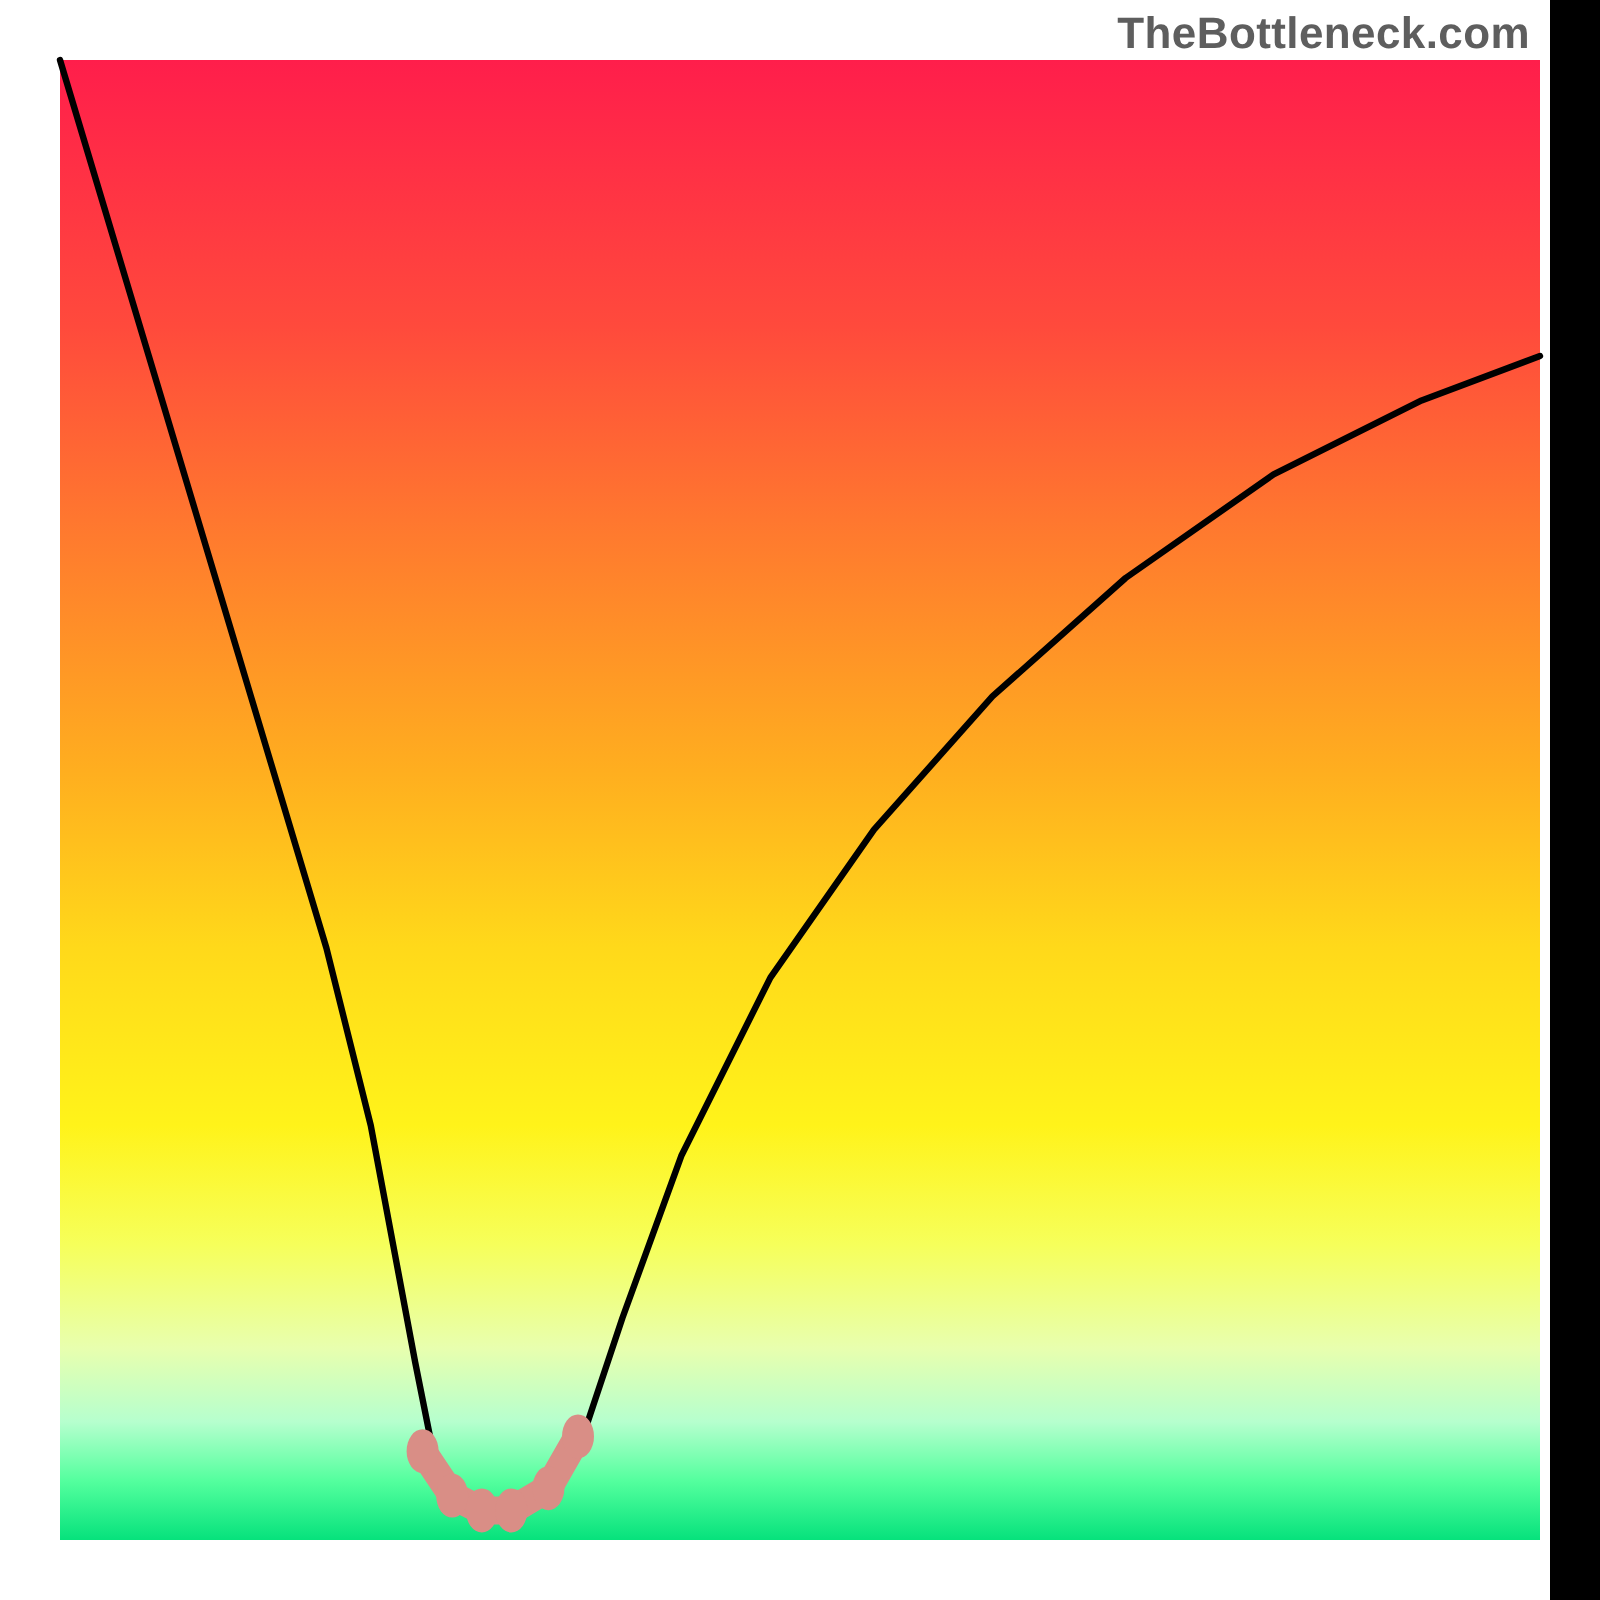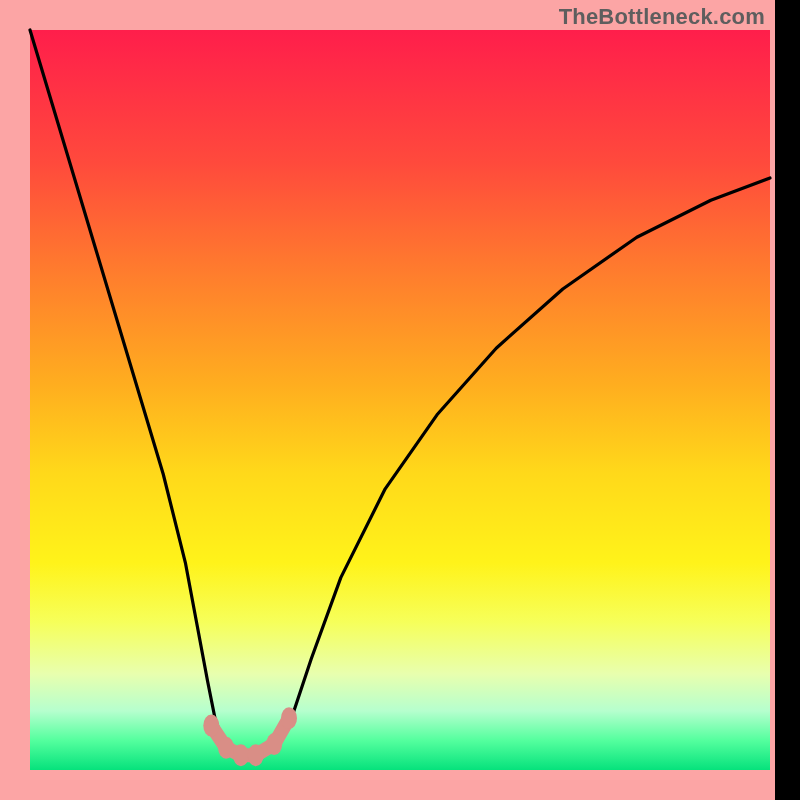--- a/index.html
+++ b/index.html
@@ -9,21 +9,21 @@
     height: 800px;
     background: #000;
     overflow: hidden;
   }
   .frame {
     position: absolute;
     left: 0;
     top: 0;
     width: 775px;
     height: 800px;
-    background: #fca5a5;
+    background: #ffffff;
   }
   .plot-area {
     position: absolute;
     left: 30px;
     top: 30px;
     width: 740px;
     height: 740px;
     
     background: linear-gradient(
       to bottom,

